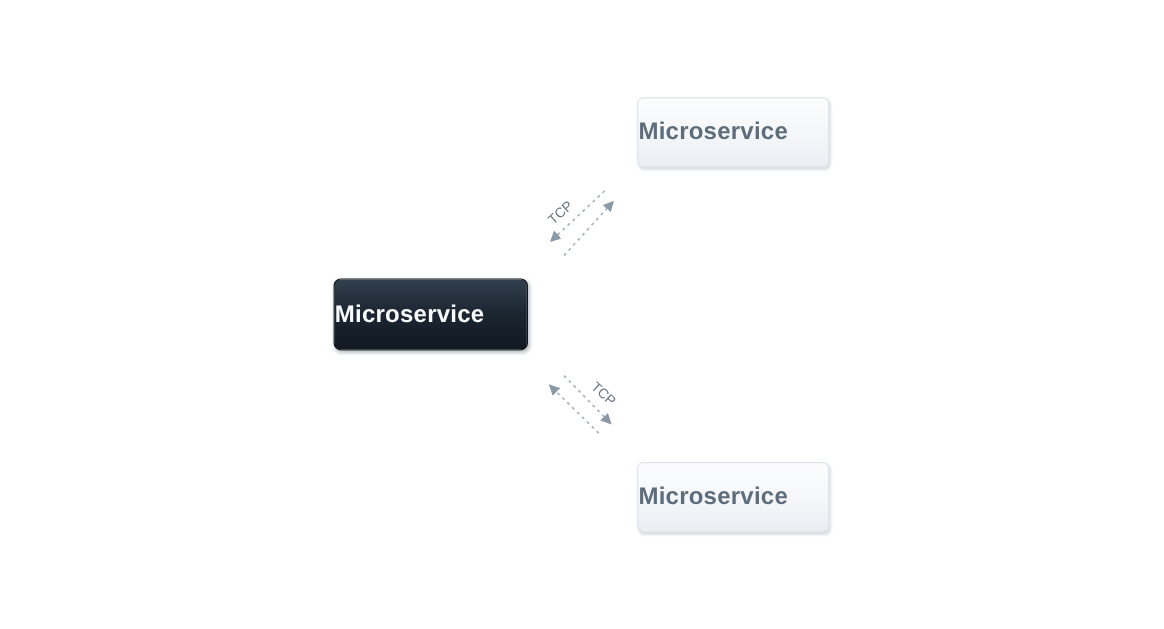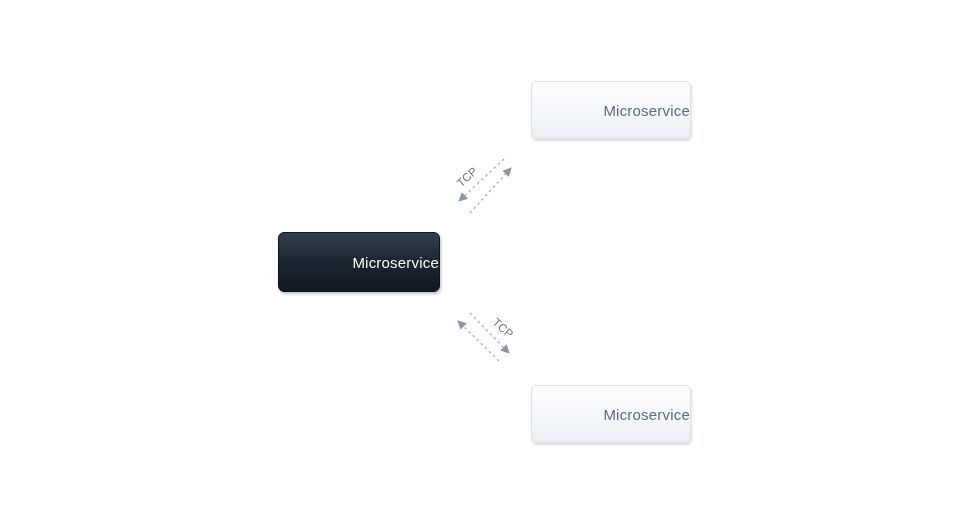--- a/index.html
+++ b/index.html
@@ -19,24 +19,24 @@
     position: absolute;
     left: 0;
     top: 0;
     width: 970px;
     height: 524px;
   }
   .node {
     position: absolute;
     display: flex;
     align-items: center;
-    justify-content: flex-end;
+    justify-content: flex-start;
     box-sizing: border-box;
-    font-weight: normal;
-    font-size: 15px;
+    font-weight: bold;
+    font-size: 20px;
     letter-spacing: 0.2px;
   }
   .node-dark {
     left: 278px;
     top: 232px;
     width: 162px;
     height: 60px;
     background: linear-gradient(180deg, #31404e 0%, #1c2631 48%, #111922 100%);
     border: 1px solid #0d141b;
     border-radius: 6px;

